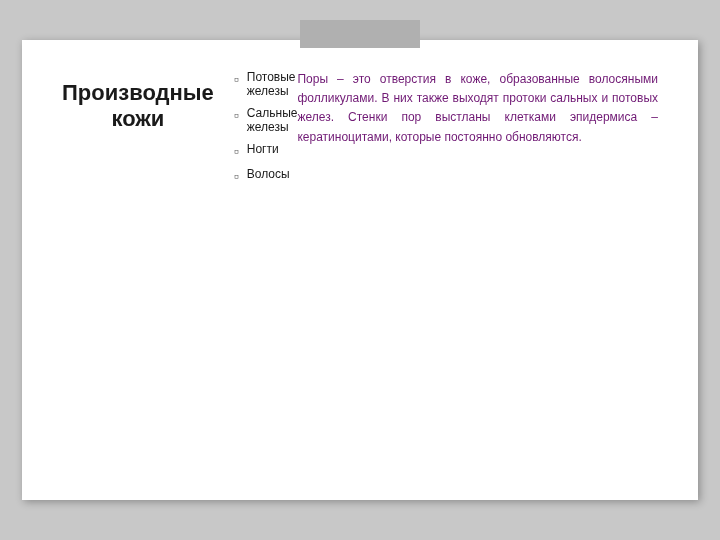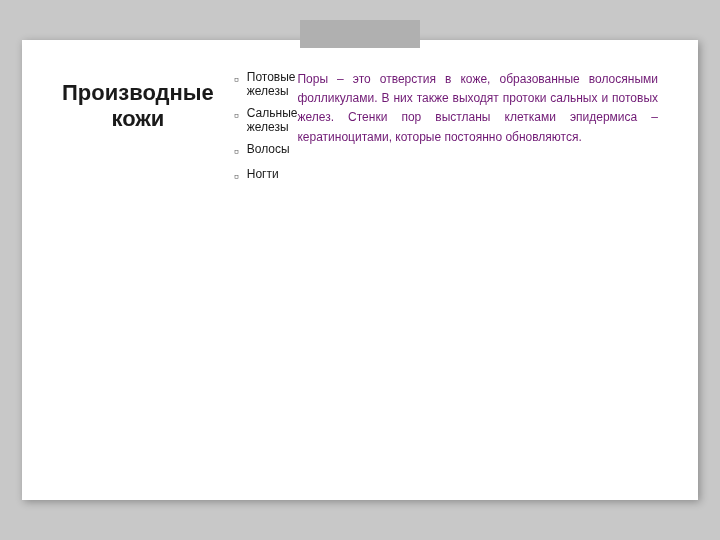--- a/index.html
+++ b/index.html
@@ -88,21 +88,21 @@
   <h1 class="slide-title">Производные кожи</h1>
 
   <ul class="bullet-list">
     <li>
       <span>Потовые железы</span>
     </li>
     <li>
       <span>Сальные железы</span>
     </li>
     <li>
-      <span>Волосы</span>
+      <span>Ногти</span>
     </li>
     <li>
-      <span>Ногти</span>
+      <span>Волосы</span>
     </li>
   </ul>
 
   <p class="description-text">Поры – это отверстия в коже, образованные волосяными фолликулами. В них также выходят протоки сальных и потовых желез. Стенки пор выстланы клетками эпидермиса – кератиноцитами, которые постоянно обновляются.</p>
 </div>
 
 </body></html>

